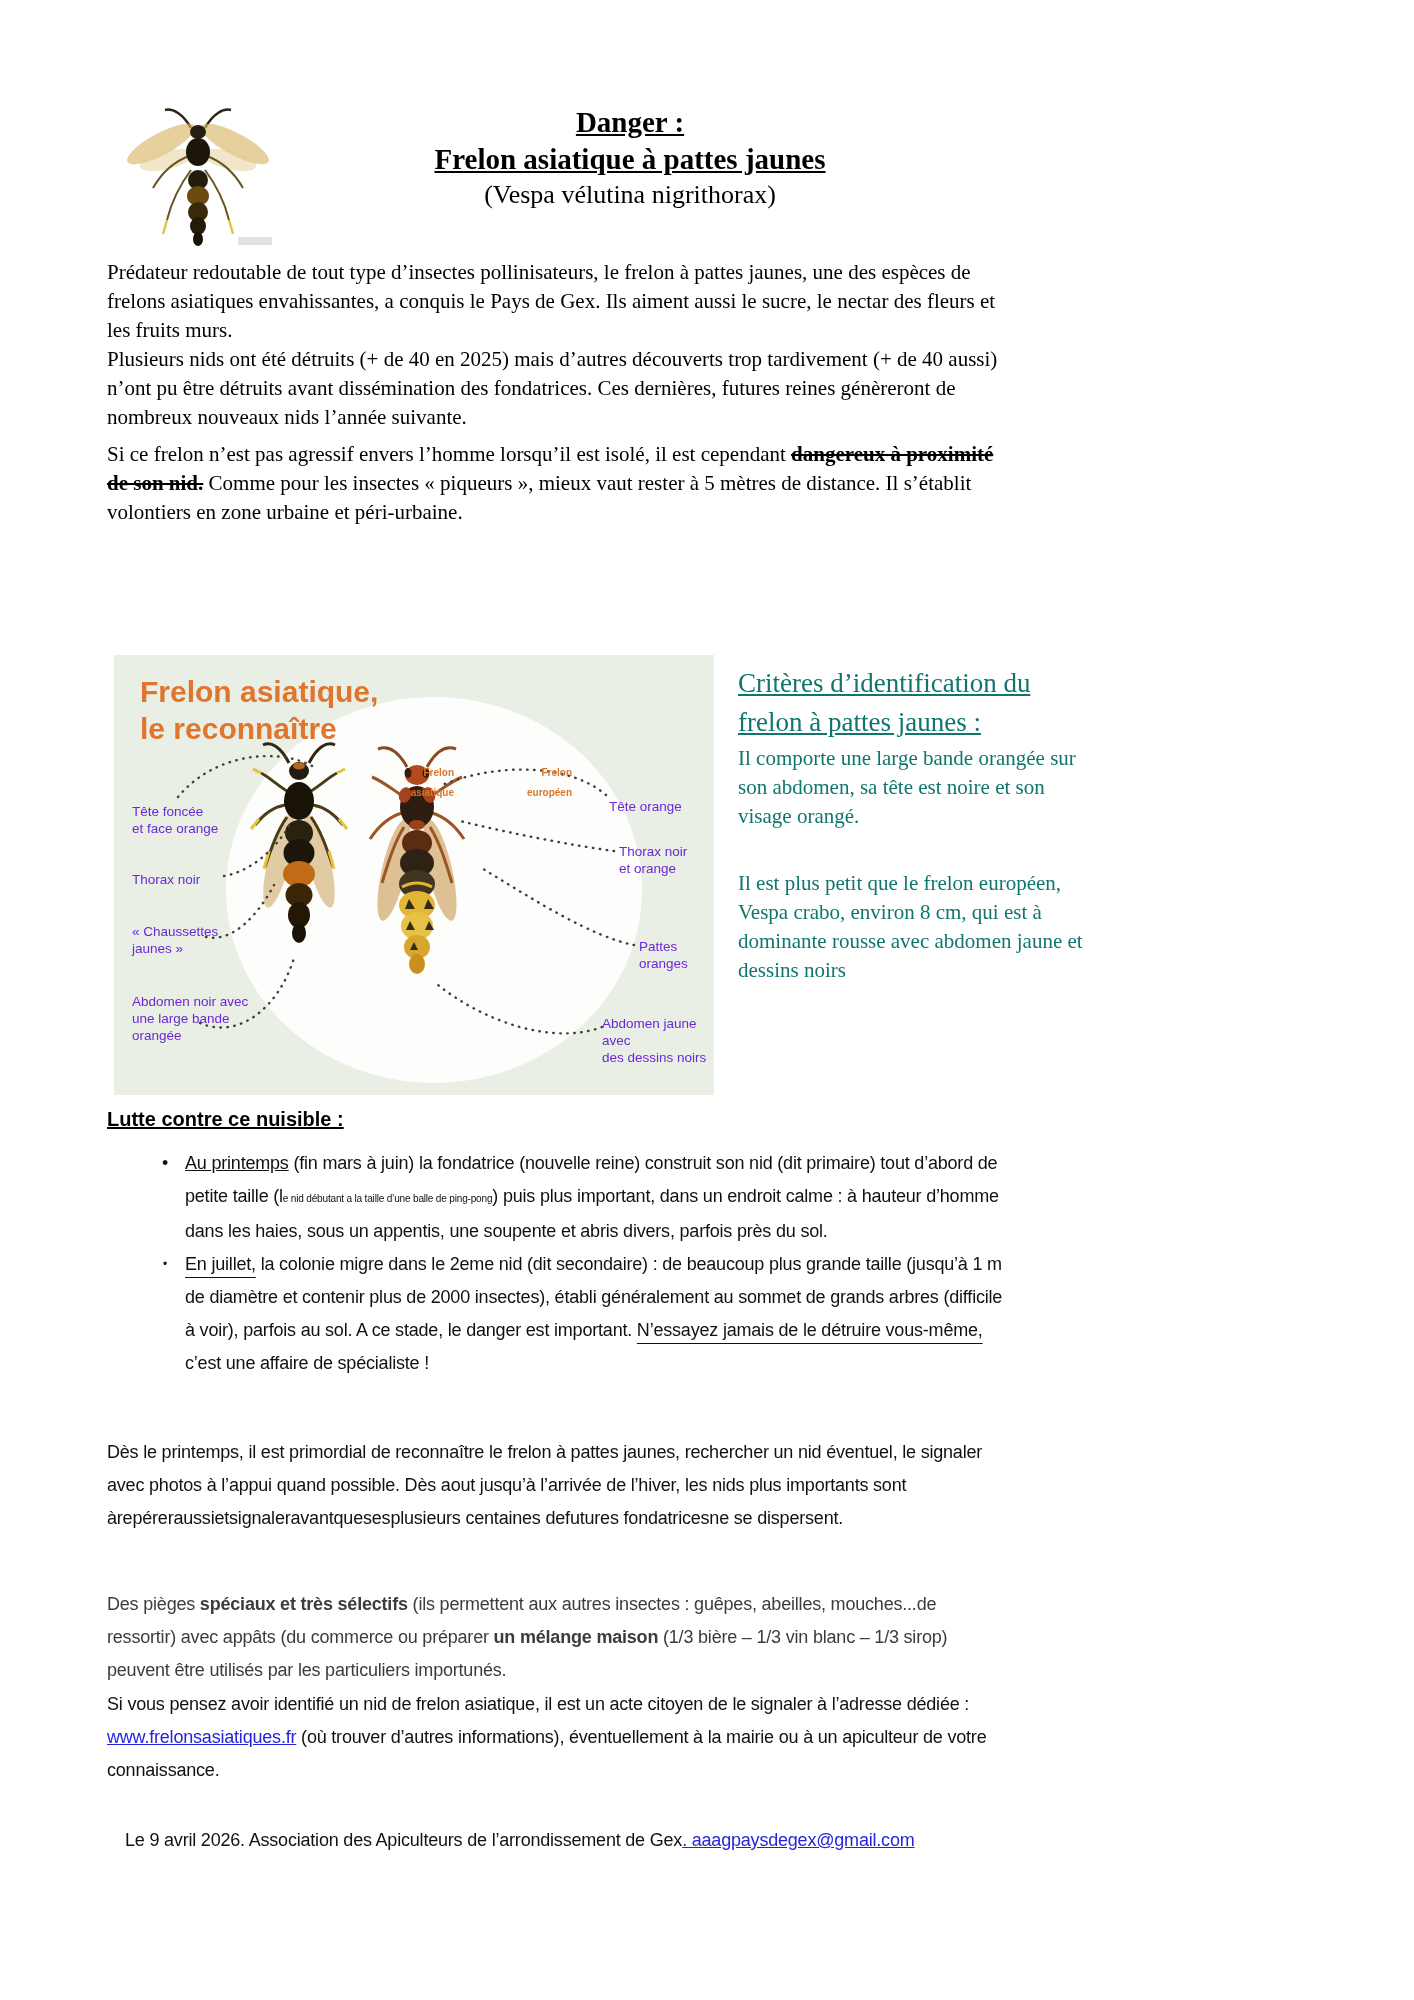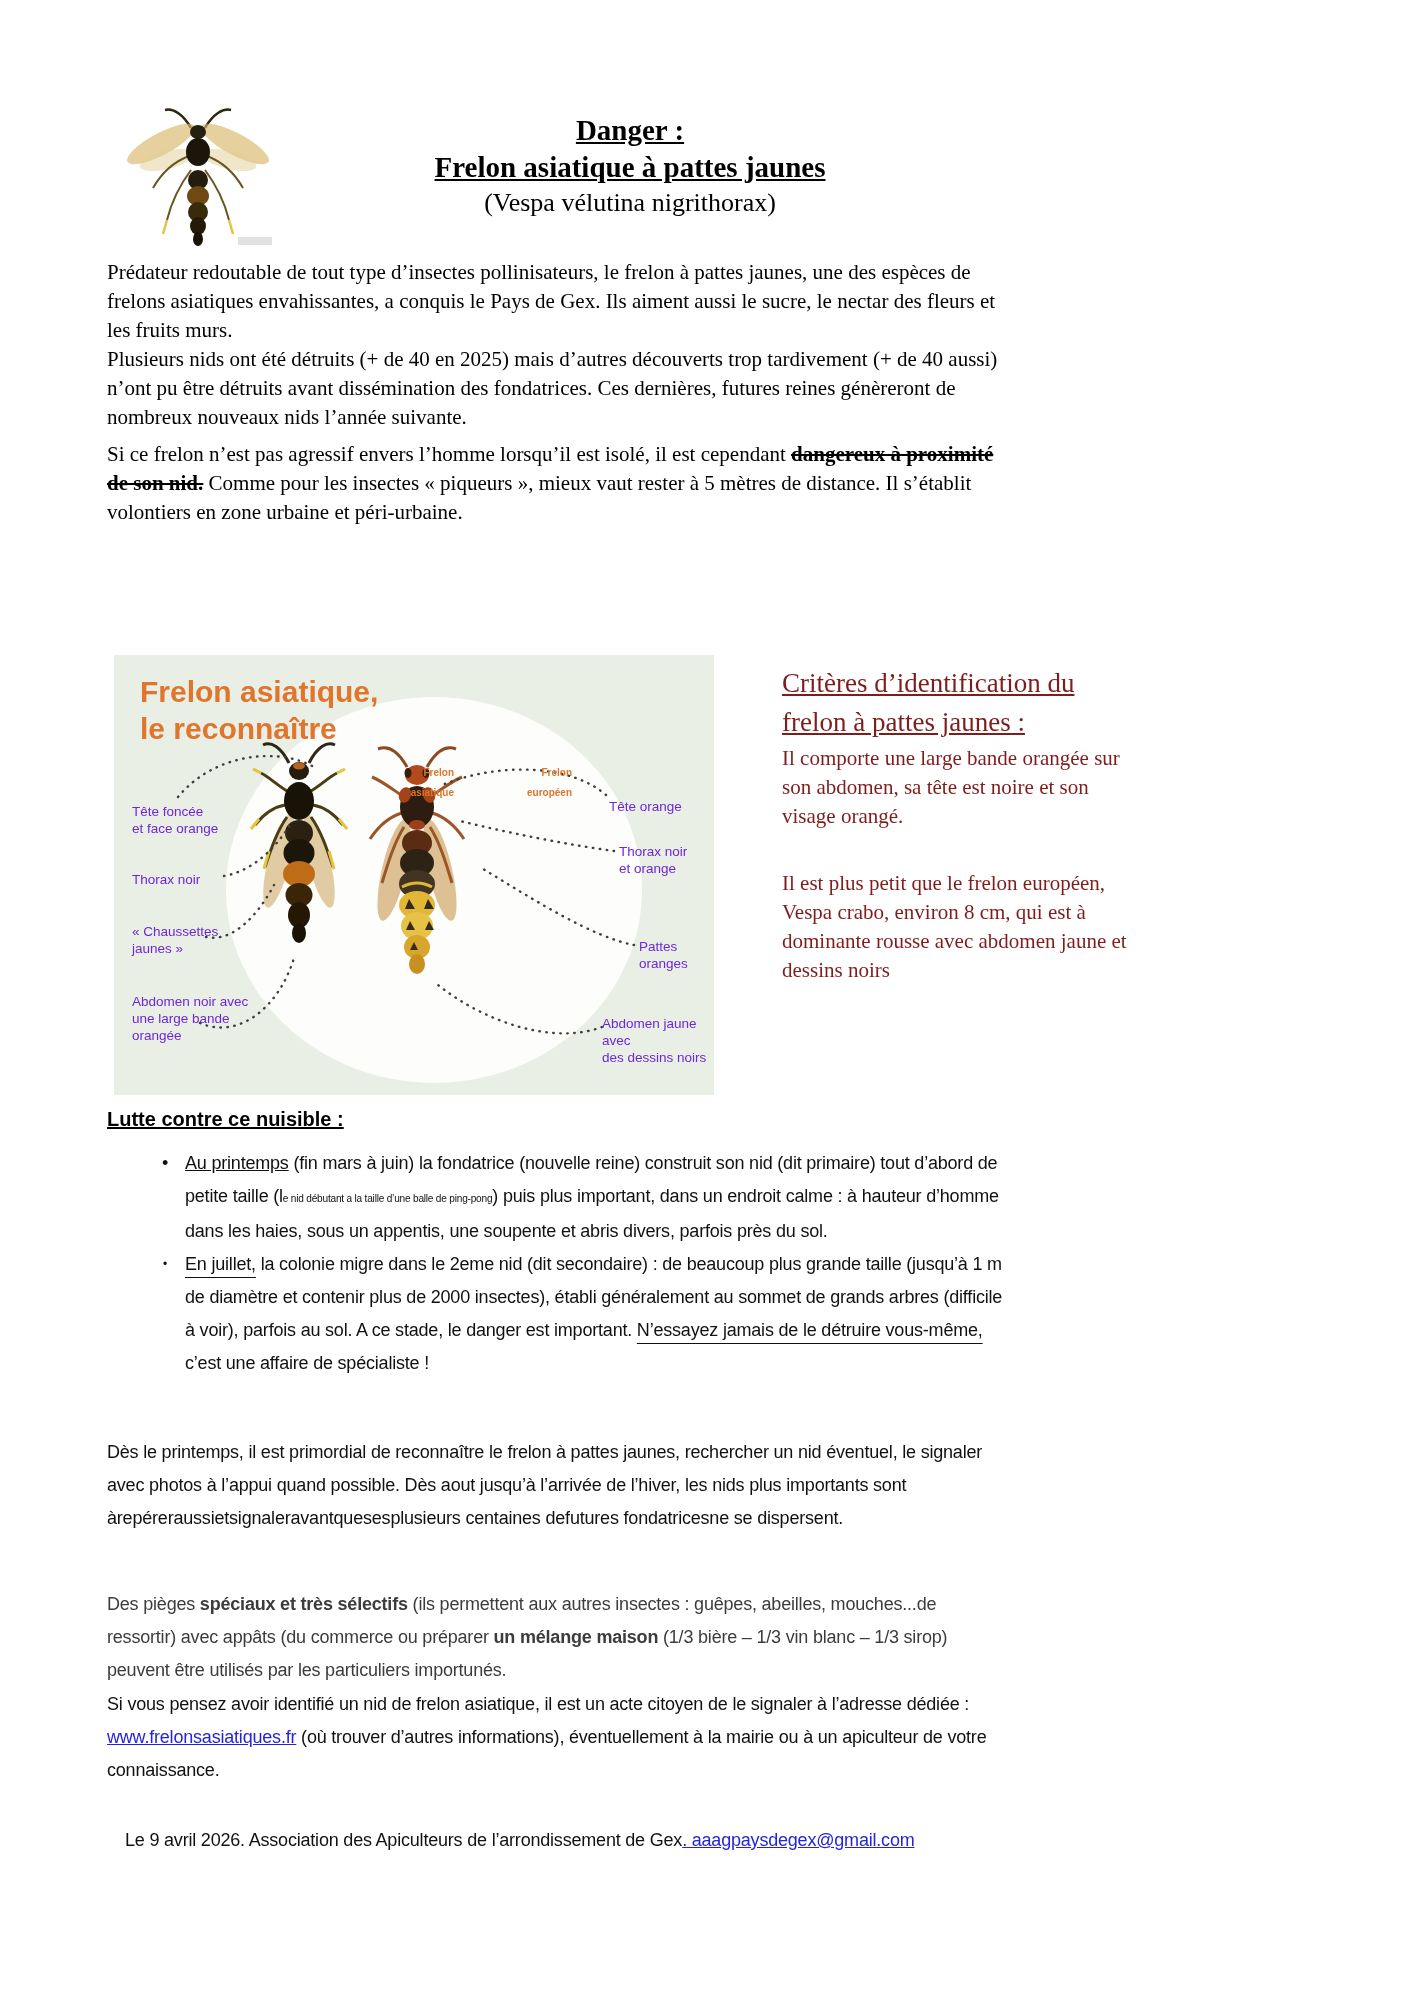--- a/index.html
+++ b/index.html
@@ -11,21 +11,21 @@
   .b{font-weight:700;}
   .u{text-decoration:underline;text-align:right;}
   .u2{text-decoration:underline;text-underline-offset:7px;}
   .strike{text-decoration:line-through;}
   .b.strike{font-weight:700;text-decoration:line-through;}
   .sub{font-size:0.56em;}
   .link{color:#2424dd;text-decoration:underline;}
   
   .photo{position:absolute;left:113px;top:100px;width:175px;height:152px;}
   .wm{position:absolute;left:238px;top:237px;width:34px;height:8px;background:#cfcfcf;opacity:.6;}
-  .titleblock{position:absolute;left:290px;top:112px;width:680px;text-align:center;color:#000;}
+  .titleblock{position:absolute;left:290px;top:104px;width:680px;text-align:center;color:#000;}
   .t1{font-size:29px;line-height:37px;font-weight:700;text-decoration:underline;}
   .t2{font-size:26px;line-height:33px;}
   
   .body{position:absolute;left:107px;width:905px;font-size:21px;line-height:29px;color:#000;}
   .p1{top:258px;}
   .p2{top:345px;}
   .p3{top:440px;}
   
   .info{position:absolute;left:114px;top:655px;width:600px;height:440px;background:#e9efe4;overflow:hidden;}
   .info-title{position:absolute;left:26px;top:18px;font-family:"Liberation Sans",sans-serif;font-size:30px;line-height:37px;font-weight:700;color:#e0752d;white-space:pre-line;}
@@ -39,21 +39,21 @@
   .lbl{position:absolute;font-family:"Liberation Sans",sans-serif;font-size:13.5px;line-height:17px;color:#6d28d9;white-space:pre-line;}
   .ll1{left:18px;top:148px;}
   .ll2{left:18px;top:216px;}
   .ll3{left:18px;top:268px;}
   .ll4{left:18px;top:338px;}
   .rl1{left:495px;top:143px;}
   .rl2{left:505px;top:188px;}
   .rl3{left:525px;top:283px;}
   .rl4{left:488px;top:360px;}
   
-  .idcol{position:absolute;left:782px;top:664px;width:352px;color:#7f1d1d;}
+  .idcol{position:absolute;left:738px;top:664px;width:352px;color:#0f766e;}
   .id-head{font-size:27px;line-height:39px;text-decoration:underline;}
   .idp{font-size:21px;line-height:29px;margin-top:2px;}
   .idp3{margin-top:38px;}
   
   .sec-head{position:absolute;left:107px;top:1108px;font-size:20px;font-weight:700;text-decoration:underline;color:#000;}
   .bullets{position:absolute;left:145px;top:1147px;width:870px;font-size:18px;letter-spacing:-0.2px;line-height:33px;color:#111;}
   .bullet-item{display:flex;}
   .marker{width:40px;flex:0 0 40px;text-align:center;}
   .m2{font-size:12px;}
   .btext{flex:1;}

